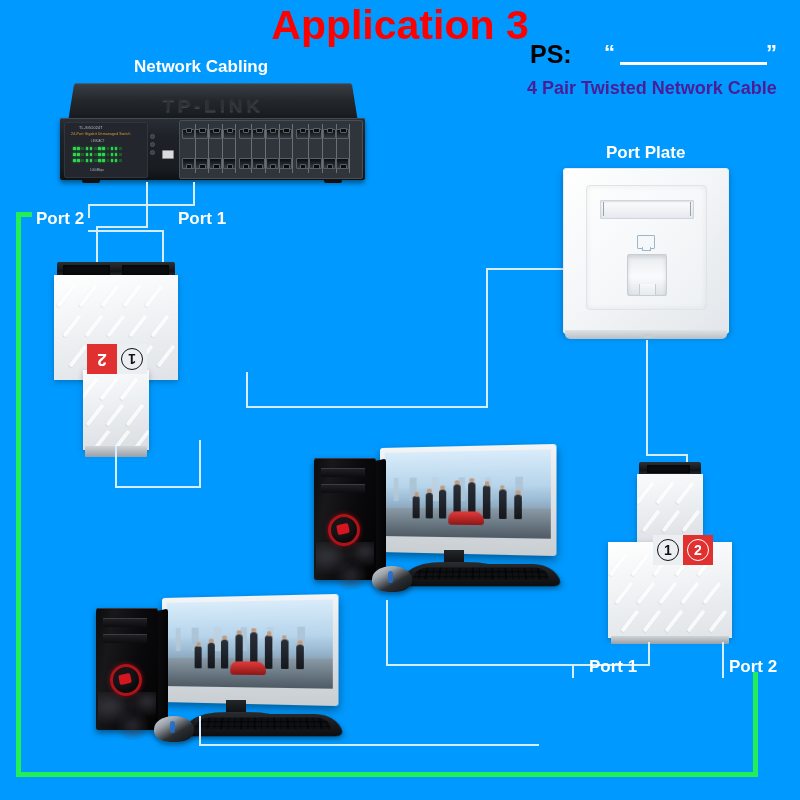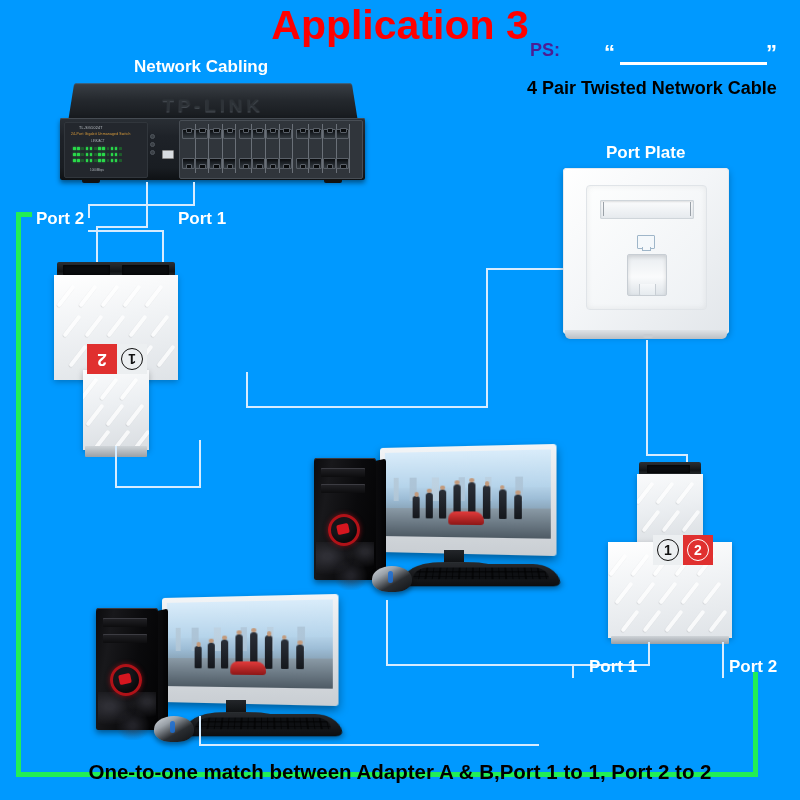--- a/index.html
+++ b/index.html
@@ -9,25 +9,25 @@
     font-family:"Liberation Sans", sans-serif;
     position:relative;
   }
   #stage{position:absolute;left:0;top:0;width:800px;height:800px;overflow:hidden;}
 
   
   .title{
     position:absolute;left:0;top:2px;width:800px;text-align:center;
     color:#ff0000;font-weight:bold;font-size:41px;letter-spacing:0px;
   }
-  .ps-label{position:absolute;left:530px;top:40px;color:#4c1d95;font-weight:bold;font-size:18px;}
+  .ps-label{position:absolute;left:530px;top:40px;color:#000000;font-weight:bold;font-size:25px;}
   .ps-quote-open{position:absolute;left:604px;top:40px;color:#ffffff;font-weight:bold;font-size:22px;}
   .ps-rule{position:absolute;left:620px;top:62px;width:147px;height:3px;background:#ffffff;}
   .ps-quote-close{position:absolute;left:766px;top:40px;color:#ffffff;font-weight:bold;font-size:22px;}
-  .ps-sub{position:absolute;left:527px;top:78px;color:#000000;font-weight:bold;font-size:18px;white-space:nowrap;}
+  .ps-sub{position:absolute;left:527px;top:78px;color:#4c1d95;font-weight:bold;font-size:18px;white-space:nowrap;}
 
   .lbl{position:absolute;color:#ffffff;font-weight:bold;font-size:17px;white-space:nowrap;}
   .lbl-switch{left:134px;top:57px;font-size:17px;}
   .lbl-wall{left:606px;top:143px;font-size:17px;}
   .lbl-inwall{left:272px;top:362px;font-size:17px;}
   .lbl-port2-tl{left:36px;top:209px;}
   .lbl-port1-tl{left:178px;top:209px;}
   .lbl-port1-br{left:589px;top:657px;}
   .lbl-port2-br{left:729px;top:657px;}
 
@@ -589,15 +589,14 @@
     </div>
     <div class="pc-kbd">
         <div class="kbd-keys"></div>
       </div>
     <div class="pc-mouse"></div>
   </div>
 
   <div class="ln lv" style="left:199px;top:716px;height:30px;"></div>
   <div class="ln lh" style="left:199px;top:744px;width:340px;"></div>
 
-  <div class="caption">One-to-one match between Adapter A &amp; B,Port 1 to 1, Port 2 to 2</div>
 
 </div>
 
 </body></html>

